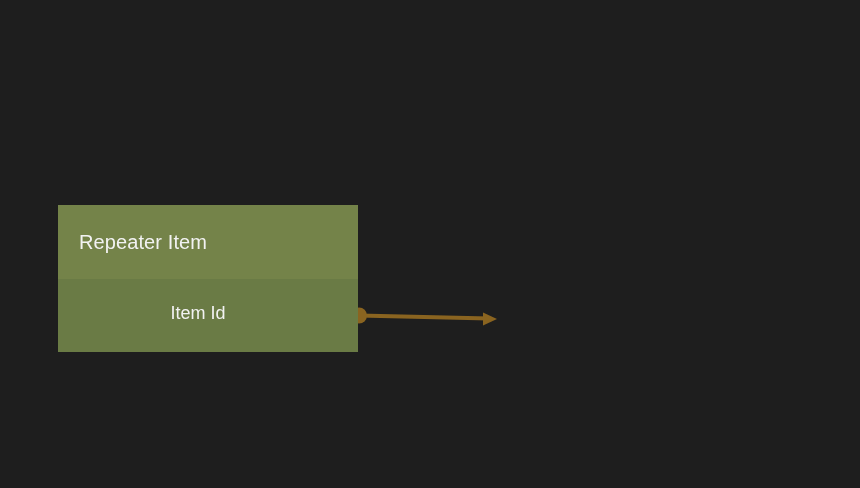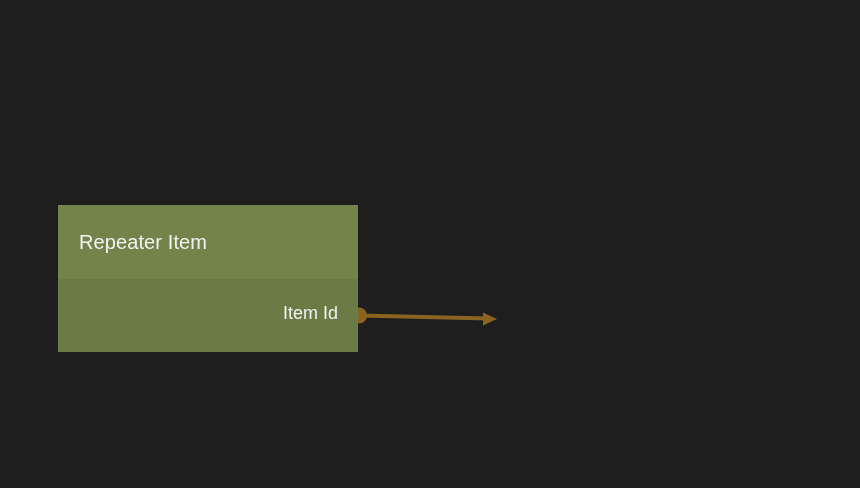--- a/index.html
+++ b/index.html
@@ -65,21 +65,21 @@
     box-sizing: border-box;
   }
   .field-label {
     color: #f2f2f2;
     font-size: 18px;
     font-weight: 400;
     line-height: 1;
     white-space: nowrap;
   }
   .field.align-right {
-    justify-content: flex-end;
+    justify-content: center;
     padding-right: 20px;
   }
   .field.align-left {
     justify-content: flex-start;
     padding-left: 21px;
   }
 
   
   #node-repeater-item {
     left: 58px;

